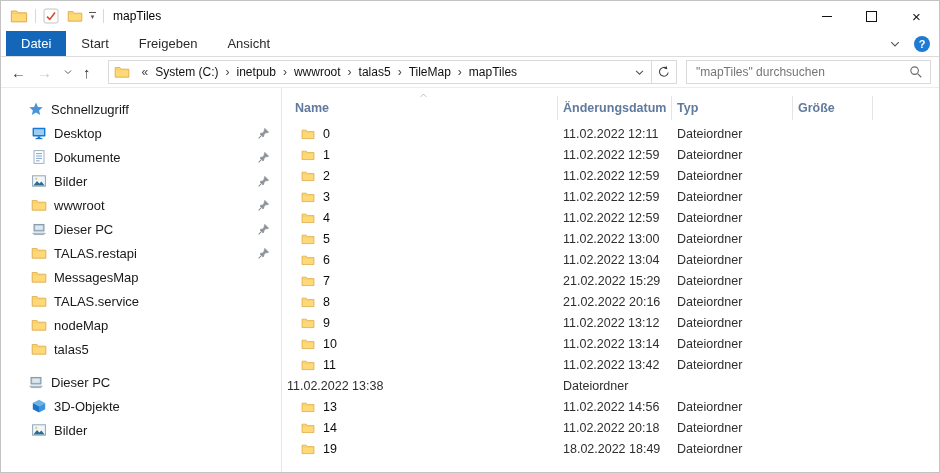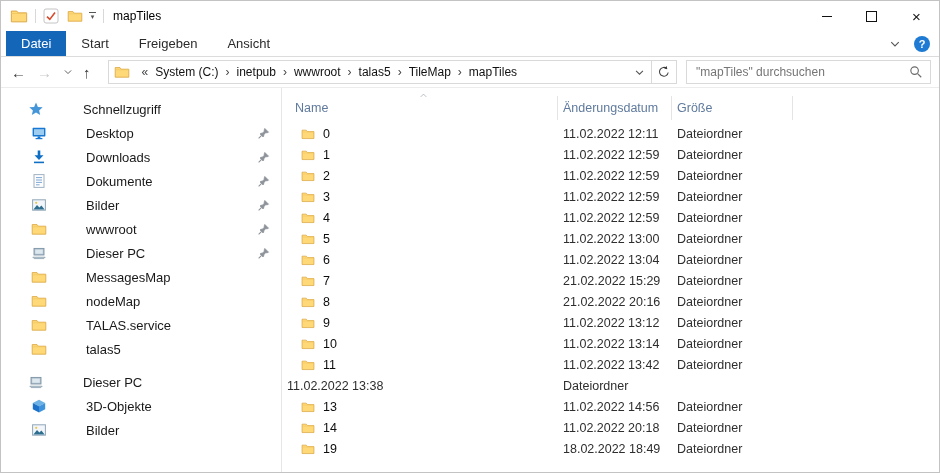--- a/index.html
+++ b/index.html
@@ -47,27 +47,27 @@
   .search-ph{font-size:12px;color:var(--muted,#757575);flex:1;white-space:nowrap;overflow:hidden;}
   .search-ic{width:14px;height:14px;flex:none;}
 
   
   .main{flex:1;display:flex;min-height:0;}
   .sidebar{width:281px;box-sizing:border-box;border-right:1px solid #e6e6e6;padding-top:9px;overflow:hidden;flex:none;}
   .side-item{height:24px;display:flex;align-items:center;padding-left:27px;font-size:13px;color:#191919;cursor:default;}
   .side-item.child{padding-left:30px;}
   .side-item.gap{margin-top:9px;}
   .side-item .ic16{margin-right:7px;}
-  .side-label{white-space:nowrap;margin-left:32px;}
+  .side-label{white-space:nowrap;}
   .pin{width:13px;height:13px;margin-left:auto;margin-right:11px;flex:none;}
 
   .filepane{flex:1;position:relative;min-width:0;}
   .sort-caret{position:absolute;top:3px;left:135px;width:13px;height:9px;}
   .fheader{display:grid;grid-template-columns:276px 114px 121px 80px 1fr;height:24px;margin-top:8px;}
-  .hcell{display:flex;align-items:center;border-right:1px solid #e4e4e4;font-size:12.5px;color:var(--header-text,#5f7a9d);padding-left:5px;white-space:nowrap;overflow:hidden;cursor:default;}
+  .hcell{display:flex;align-items:center;border-right:1px solid #e4e4e4;font-size:12.5px;color:var(--header-text,#5f7a9d);padding-left:5px;white-space:nowrap;overflow:hidden;cursor:default;font-weight:bold;}
   .hcell.first{padding-left:13px;}
   .hcell.filler{border-right:none;}
   .frows{margin-top:3px;}
   .frow{display:grid;grid-template-columns:276px 114px 121px 80px 1fr;height:21px;align-items:center;cursor:default;}
   .fc{font-size:12.5px;color:#2e2e2e;padding-left:5px;white-space:nowrap;overflow:hidden;}
   .name-cell{display:flex;align-items:center;gap:8px;padding-left:19px;color:#0d0d0d;}
   .name-cell .ic14{position:relative;top:0px;}
 
   
   svg{display:block;}
@@ -268,29 +268,20 @@
     <svg class="ic16">
             <use href="#i-monitor"></use>
           </svg>
     <span class="side-label">Desktop</span>
     <svg class="pin">
             <use href="#i-pin"></use>
           </svg>
   </div>
         <div class="side-item child">
     <svg class="ic16">
-            <use href="#i-download"></use>
-          </svg>
-    <span class="side-label">Downloads</span>
-    <svg class="pin">
-            <use href="#i-pin"></use>
-          </svg>
-  </div>
-        <div class="side-item child">
-    <svg class="ic16">
             <use href="#i-doc"></use>
           </svg>
     <span class="side-label">Dokumente</span>
     <svg class="pin">
             <use href="#i-pin"></use>
           </svg>
   </div>
         <div class="side-item child">
     <svg class="ic16">
             <use href="#i-picture"></use>
@@ -315,39 +306,48 @@
           </svg>
     <span class="side-label">Dieser PC</span>
     <svg class="pin">
             <use href="#i-pin"></use>
           </svg>
   </div>
         <div class="side-item child">
     <svg class="ic16">
             <use href="#i-folder"></use>
           </svg>
+    <span class="side-label">TALAS.restapi</span>
+    <svg class="pin">
+            <use href="#i-pin"></use>
+          </svg>
+  </div>
+        <div class="side-item child">
+    <svg class="ic16">
+            <use href="#i-folder"></use>
+          </svg>
     <span class="side-label">MessagesMap</span>
     <svg class="pin" style="visibility: hidden;">
             <use href="#i-pin"></use>
           </svg>
   </div>
         <div class="side-item child">
     <svg class="ic16">
             <use href="#i-folder"></use>
           </svg>
+    <span class="side-label">TALAS.service</span>
+    <svg class="pin" style="visibility: hidden;">
+            <use href="#i-pin"></use>
+          </svg>
+  </div>
+        <div class="side-item child">
+    <svg class="ic16">
+            <use href="#i-folder"></use>
+          </svg>
     <span class="side-label">nodeMap</span>
-    <svg class="pin" style="visibility: hidden;">
-            <use href="#i-pin"></use>
-          </svg>
-  </div>
-        <div class="side-item child">
-    <svg class="ic16">
-            <use href="#i-folder"></use>
-          </svg>
-    <span class="side-label">TALAS.service</span>
     <svg class="pin" style="visibility: hidden;">
             <use href="#i-pin"></use>
           </svg>
   </div>
         <div class="side-item child">
     <svg class="ic16">
             <use href="#i-folder"></use>
           </svg>
     <span class="side-label">talas5</span>
     <svg class="pin" style="visibility: hidden;">
@@ -383,20 +383,21 @@
   </div>
       </div>
 
     <div class="filepane">
       <svg class="sort-caret">
           <use href="#i-caretup"></use>
         </svg>
       <div class="fheader">
         <div class="hcell first">Name</div>
         <div class="hcell">Änderungsdatum</div>
+        <div class="hcell">Typ</div>
         <div class="hcell">Größe</div>
         <div class="hcell filler"></div>
       </div>
       <div class="frows">
           <div class="frow">
     <div class="fc name-cell">
       <svg class="ic14">
                 <use href="#i-folder"></use>
               </svg>
       <span>0</span>

